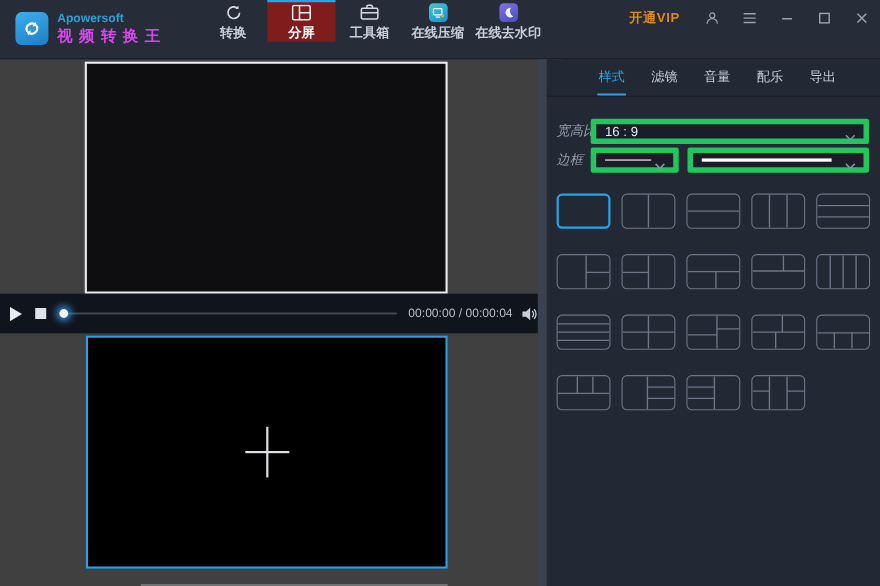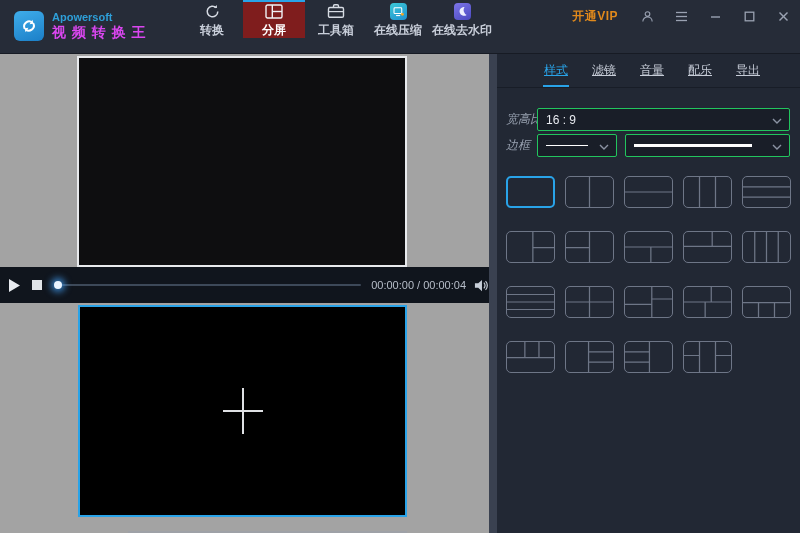--- a/index.html
+++ b/index.html
@@ -20,49 +20,49 @@
   .nav-glyph{width:18px;height:17px;display:flex;align-items:center;justify-content:center;}
   .appicon{width:17px;height:17px;border-radius:4px;display:flex;align-items:center;justify-content:center;}
   .ai-rec{background:linear-gradient(150deg,#3cc9d6,#1f8fd0);}
   .ai-cmp{background:linear-gradient(150deg,#7d75e8,#4a49c0);}
   .ai-wm{background:linear-gradient(150deg,#3e9ae4,#1f6fc0);}
   .title-controls{position:absolute;right:10px;top:8px;display:flex;align-items:center;gap:20px;}
   .vip{color:#e0891c;font-size:12px;font-weight:bold;letter-spacing:.5px;margin-right:2px;cursor:pointer;}
   .tc-icon{width:14px;height:14px;display:flex;align-items:center;justify-content:center;cursor:pointer;}
 
   
-  .left-pane{position:absolute;left:0;top:54px;width:489px;height:479px;background:#a3a3a3;padding-left:24px;}
+  .left-pane{position:absolute;left:0;top:54px;width:489px;height:479px;background:#404040;padding-left:24px;}
   .preview-top{position:absolute;left:77px;top:2px;width:330px;height:211px;border:2px solid #e8eaed;background:#0e0e10;box-sizing:border-box;}
   .player{position:absolute;left:0;top:213px;width:489px;height:36px;background:#10151d;display:flex;align-items:center;}
   .btn-play{margin-left:9px;display:flex;cursor:pointer;}
   .btn-stop{margin-left:12px;width:10px;height:10px;background:#dfe3e8;cursor:pointer;}
   .slider{position:relative;margin-left:14px;width:312px;height:10px;cursor:pointer;}
   .slider .track{position:absolute;left:0;top:4px;width:100%;height:2px;background:#3d4959;border-radius:1px;}
   .slider .knob{position:absolute;left:-2px;top:1px;width:8px;height:8px;border-radius:50%;background:#eaf4ff;box-shadow:0 0 7px 3px rgba(70,165,255,.75);}
   .time{margin-left:10px;font-size:11px;color:#b7bec9;white-space:nowrap;}
   .vol{margin-left:8px;display:flex;cursor:pointer;}
   .preview-bottom{position:absolute;left:78px;top:251px;width:329px;height:212px;border:2px solid #29a3e8;background:#000;box-sizing:border-box;cursor:pointer;}
   .cross-h{position:absolute;left:50%;top:50%;width:40px;height:2px;margin-left:-20px;margin-top:-1px;background:#dfe1e4;}
   .cross-v{position:absolute;left:50%;top:50%;width:2px;height:46px;margin-left:-1px;margin-top:-23px;background:#dfe1e4;}
   .next-box-hint{position:absolute;left:128px;top:477px;width:279px;height:2px;background:#9aa0ab;opacity:.55;}
 
   
   .splitter{position:absolute;left:489px;top:54px;width:8px;height:479px;background:#3a4150;cursor:col-resize;}
 
   
   .right-panel{position:absolute;left:497px;top:54px;width:303px;height:479px;background:#222834;}
   .tabs{position:absolute;left:46px;top:0;height:33px;display:flex;gap:22px;}
-  .tab{font-size:12px;color:#c6ccd7;line-height:33px;cursor:pointer;padding:0 1px;text-decoration:underline;}
+  .tab{font-size:12px;color:#c6ccd7;line-height:33px;cursor:pointer;padding:0 1px;}
   .tab.active{color:#29a3e8;box-shadow:inset 0 -2px 0 #29a3e8;}
   .tabs-sep{position:absolute;left:0;top:33px;width:303px;height:1px;background:#181d27;}
   .lbl{position:absolute;left:9px;color:#98a1b0;font-size:12px;font-style:italic;}
   .row-aspect{position:absolute;left:0;top:54px;width:303px;height:23px;}
   .row-border{position:absolute;left:0;top:80px;width:303px;height:23px;}
   .row-aspect .lbl,.row-border .lbl{line-height:23px;}
-  .select{position:absolute;top:0;height:23px;background:#191e28;border:1px solid #22c55e;border-radius:2px;box-sizing:border-box;display:flex;align-items:center;padding:0 8px;cursor:pointer;}
+  .select{position:absolute;top:0;height:23px;background:#191e28;border:5px solid #22c55e;border-radius:2px;box-sizing:border-box;display:flex;align-items:center;padding:0 8px;cursor:pointer;}
   .select .val{color:#e8ebf0;font-size:12px;}
   .select .chev{position:absolute;right:7px;top:9px;}
   .sel-aspect{left:40px;width:253px;}
   .sel-bstyle{left:40px;width:80px;}
   .sel-bwidth{left:128px;width:165px;}
   .swatch-thin{width:42px;height:1px;background:#fff;}
   .swatch-thick{width:118px;height:3px;background:#fff;}
 
   .grid{position:absolute;left:9px;top:122px;display:grid;grid-template-columns:repeat(5,49px);gap:23px 10px;}
   .tpl{width:49px;height:32px;border:1px solid #6e7687;border-radius:5px;box-sizing:border-box;cursor:pointer;overflow:hidden;}

